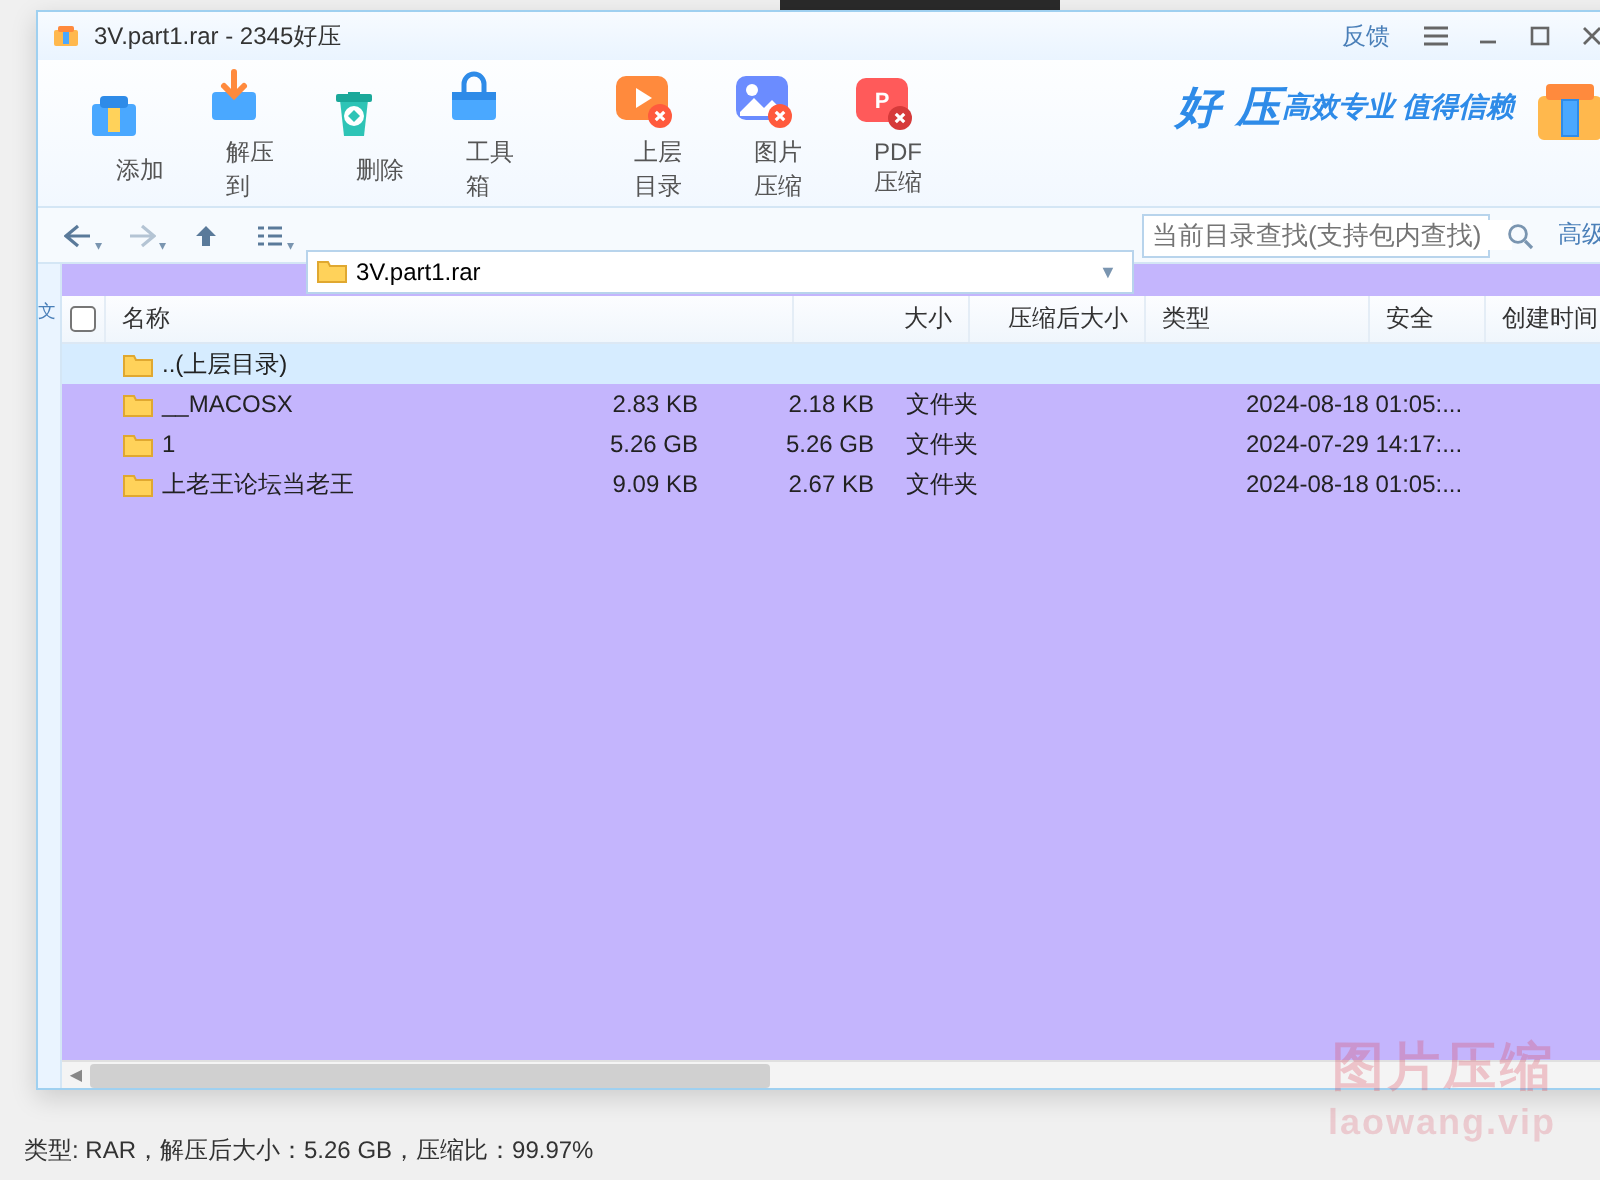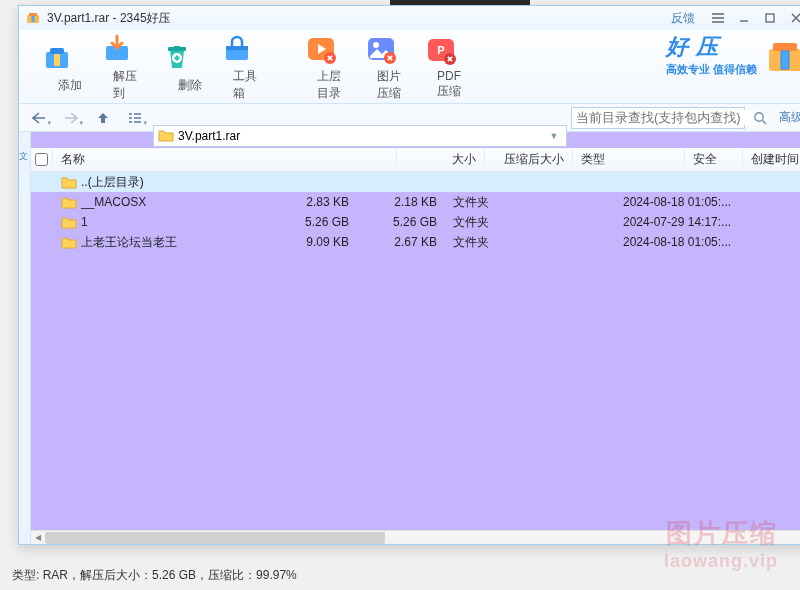--- a/index.html
+++ b/index.html
@@ -17,23 +17,23 @@
 .titlebar .fill { flex: 1; }
 .titlebar .feedback { font-size: 12px; color: #4a7fb8; margin-right: 10px; cursor: pointer; }
 .titlebar .winbtn { width: 26px; height: 18px; display: inline-flex; align-items: center; justify-content: center; cursor: pointer; color: #5a5a5a; }
 
 .toolbar { height: 74px; background: linear-gradient(#fdfeff,#f2f8ff); display: flex; align-items: center; padding: 0 8px; gap: 0; border-bottom: 1px solid #d4e6f5; position: relative; }
 .tool { width: 60px; height: 66px; display: flex; flex-direction: column; align-items: center; justify-content: center; cursor: pointer; border-radius: 4px; }
 .tool .ticon { width: 36px; height: 36px; display: flex; align-items: center; justify-content: center; }
 .tool .tlabel { font-size: 12px; color: #555; margin-top: 2px; margin-left: 26px; }
 .tool-gap { width: 24px; }
 .brand { position: absolute; right: 6px; top: 2px; display: flex; align-items: center; gap: 6px; }
-.brand-text { display: flex; flex-direction: column; align-items: flex-start; }
+.brand-text { display: flex; flex-direction: row; align-items: center; }
 .brand-text .b1 { font-size: 22px; font-weight: 800; color: #2e8be8; font-style: italic; letter-spacing: 1px; }
-.brand-text .b2 { font-size: 11px; font-weight: 700; color: #2e8be8; }
+.brand-text .b2 { font-size: 14px; font-weight: 700; color: #2e8be8; font-style: italic; }
 .brand-ico { width: 44px; height: 44px; }
 
 .navbar { height: 28px; background: #f6fafe; border-bottom: 1px solid #d4e6f5; display: flex; align-items: center; padding: 0 6px; gap: 4px; }
 .navbtn { width: 28px; height: 22px; display: inline-flex; align-items: center; justify-content: center; cursor: pointer; border-radius: 3px; color: #5a7a9a; position: relative; }
 .navbtn .drop { position: absolute; right: 2px; bottom: 2px; font-size: 7px; color: #7a95b0; }
 .pathbox { flex: 1; height: 22px; border: 1px solid #b8d4ec; background: #fff; display: flex; align-items: center; padding: 0 4px; margin-top: 37px; }
 .pathbox .foldico { width: 16px; height: 16px; margin-right: 4px; }
 .pathbox input { flex: 1; border: none; outline: none; font-size: 12px; background: transparent; }
 .pathbox .pdrop { width: 16px; text-align: center; color: #7a95b0; font-size: 9px; cursor: pointer; }
 .searchbox { width: 174px; height: 22px; border: 1px solid #b8d4ec; background: #fff; display: flex; align-items: center; }

